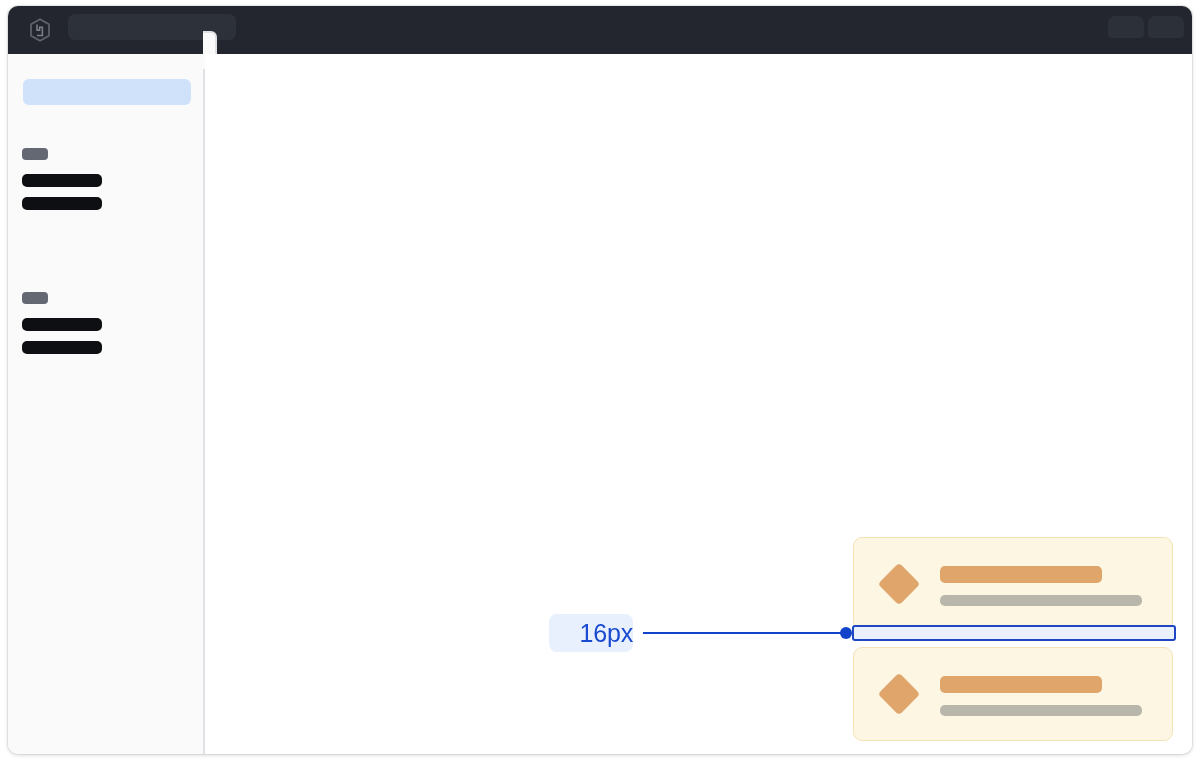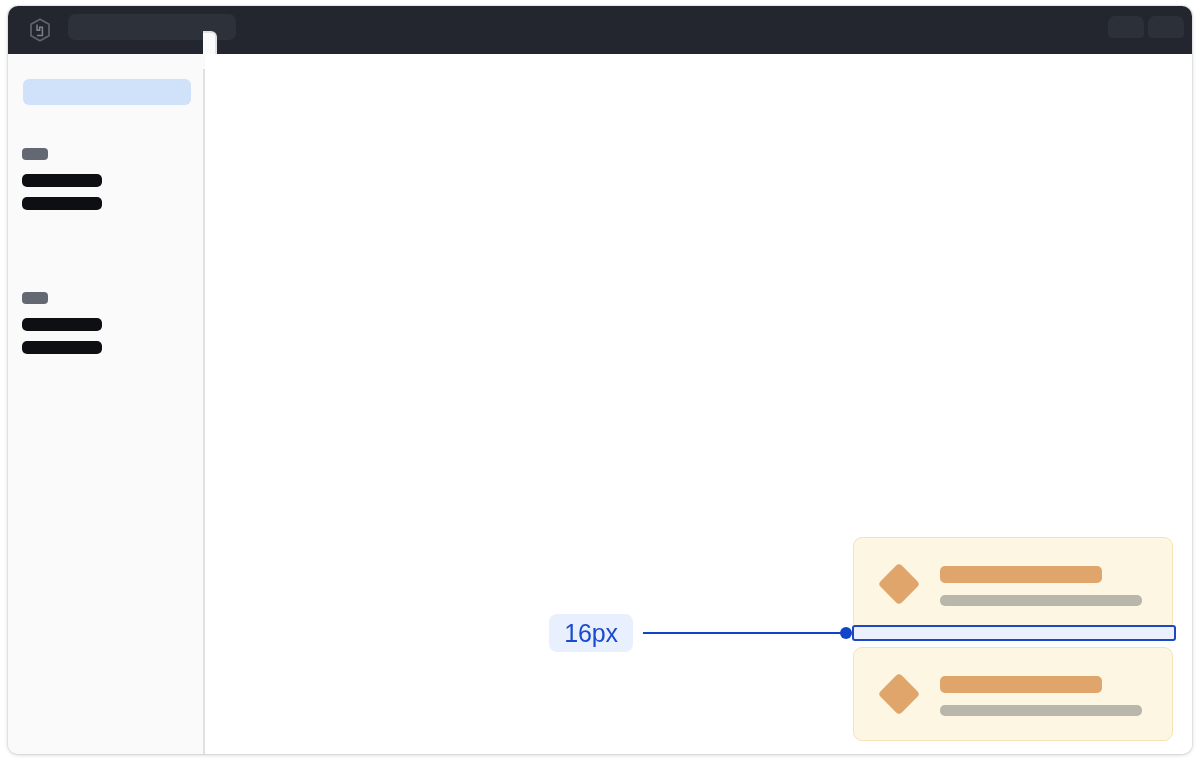--- a/index.html
+++ b/index.html
@@ -178,21 +178,21 @@
   }
   #measure-label {
     position: absolute;
     left: 344px; top: 560px;
     width: 84px; height: 38px;
     background: #e8f0fd;
     border-radius: 8px;
     color: #1a4ad0;
     font-size: 25px;
     line-height: 38px;
-    text-align: center;
+    text-align: right;
     letter-spacing: -0.2px;
   }
 </style>
 </head>
 <body>
 
 <div id="app-window">
 
   <div id="topbar">
     <div id="logo-icon">

